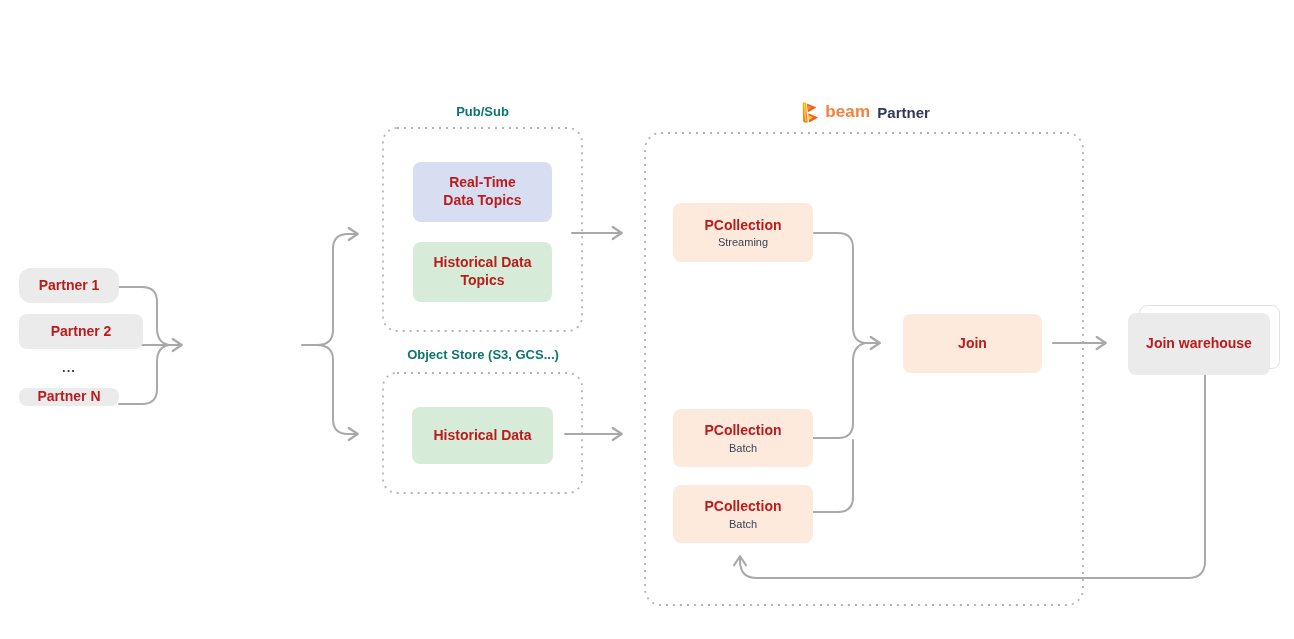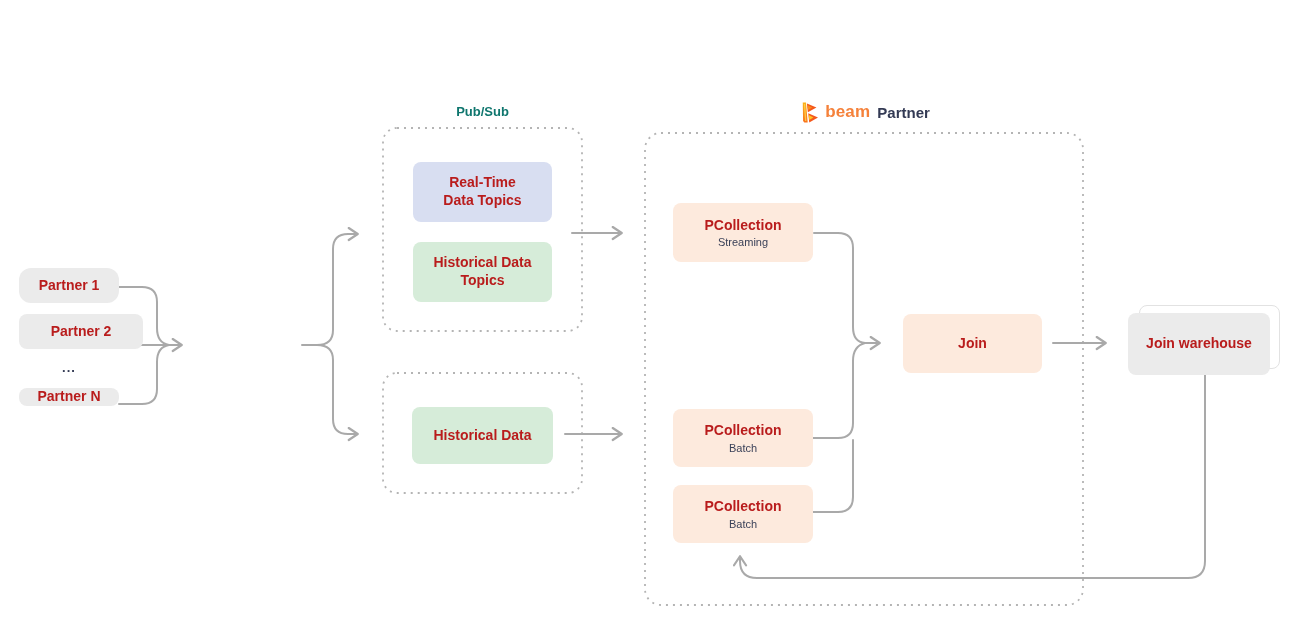--- a/index.html
+++ b/index.html
@@ -100,20 +100,21 @@
   <div class="section-label" style="left:383px;top:104px;width:199px;">Pub/Sub</div>
   <div class="node lavender" style="left:413px;top:162px;width:139px;height:60px;">
     <div class="node-title">Real-Time
 Data Topics</div>
   </div>
   <div class="node green" style="left:413px;top:242px;width:139px;height:60px;">
     <div class="node-title">Historical Data
 Topics</div>
   </div>
 
+  <div class="section-label" style="left:363px;top:347px;width:240px;">Object Store (S3,  GCS...)</div>
   <div class="node green" style="left:412px;top:407px;width:141px;height:57px;">
     <div class="node-title">Historical Data</div>
   </div>
 
   <div id="pipeline-title">
     <svg width="20" height="23" viewBox="0 0 26 28">
       <path d="M6.2 1 L10.4 1 L12.6 27 L8.2 27 Q6.7 26 6.6 24 Z" fill="url(#beambar)"></path>
       <path d="M7.6 3 L9.2 3 L10.9 25 L9.2 25 Z" fill="#ffd34e" opacity="0.85"></path>
       <path d="M11.6 2.2 L24 7.6 L12.8 13.6 Z" fill="#f4581c"></path>
       <path d="M12.4 4.6 L18.6 7.5 L13.2 10.6 Z" fill="#fb8d1a"></path>

